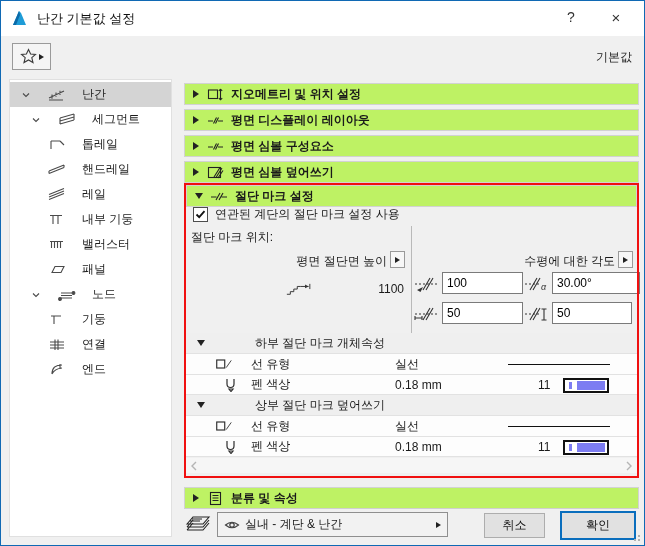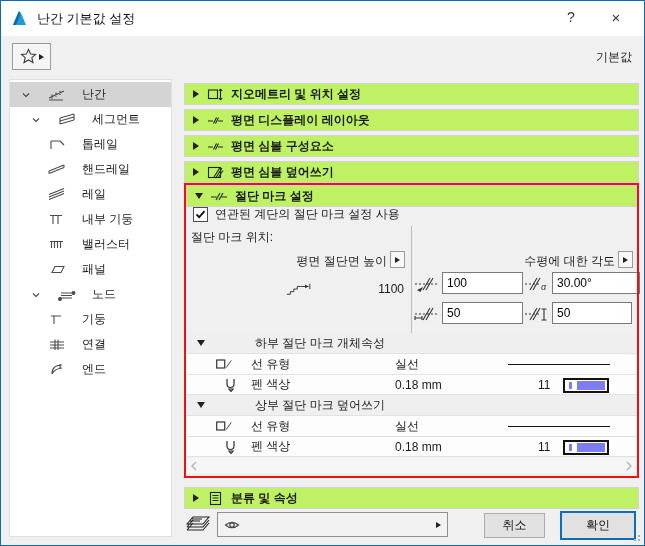--- a/index.html
+++ b/index.html
@@ -451,20 +451,21 @@
     </svg>
   </span>
 
   <div class="layerbtn">
     <span class="eyeicon">
       <svg width="16" height="12" viewBox="0 0 16 12">
           <path d="M1.5,6 Q8,0.5 14.5,6 Q8,11.5 1.5,6 Z"></path>
           <circle cx="8" cy="6" r="2.2"></circle>
         </svg>
     </span>
+    <span>실내 - 계단 &amp; 난간</span>
     <span class="arrow tri-r small"></span>
   </div>
 
   <button class="btn cancel">취소</button>
   <button class="btn ok">확인</button>
 
   <span class="grip">
     <i style="right:0;bottom:0"></i>
       <i style="right:4px;bottom:0"></i>
       <i style="right:0;bottom:4px"></i>

